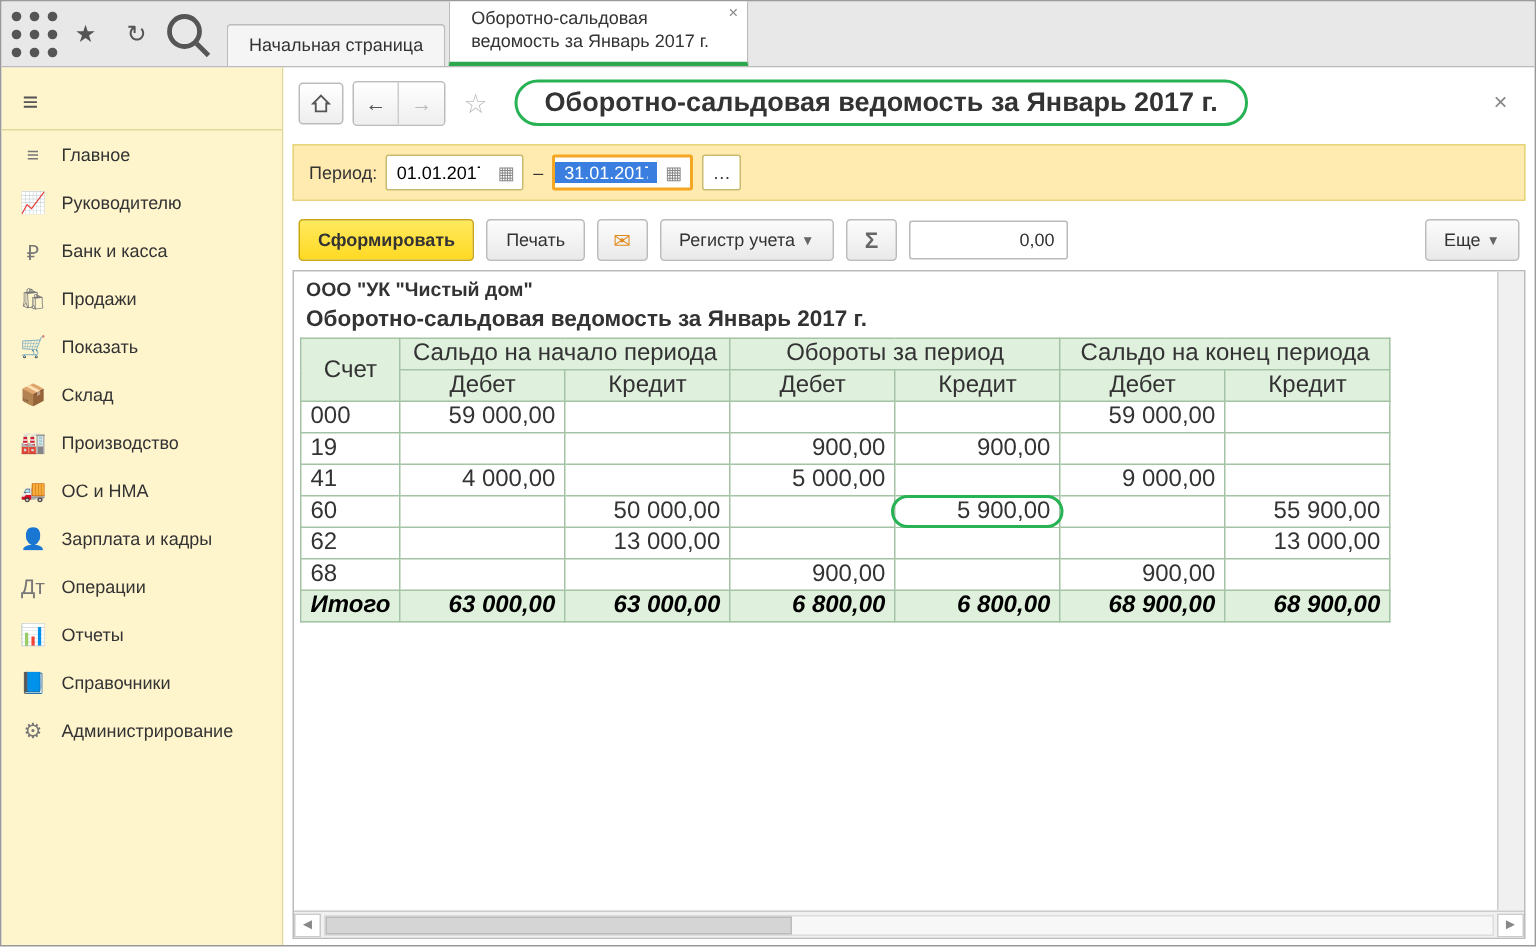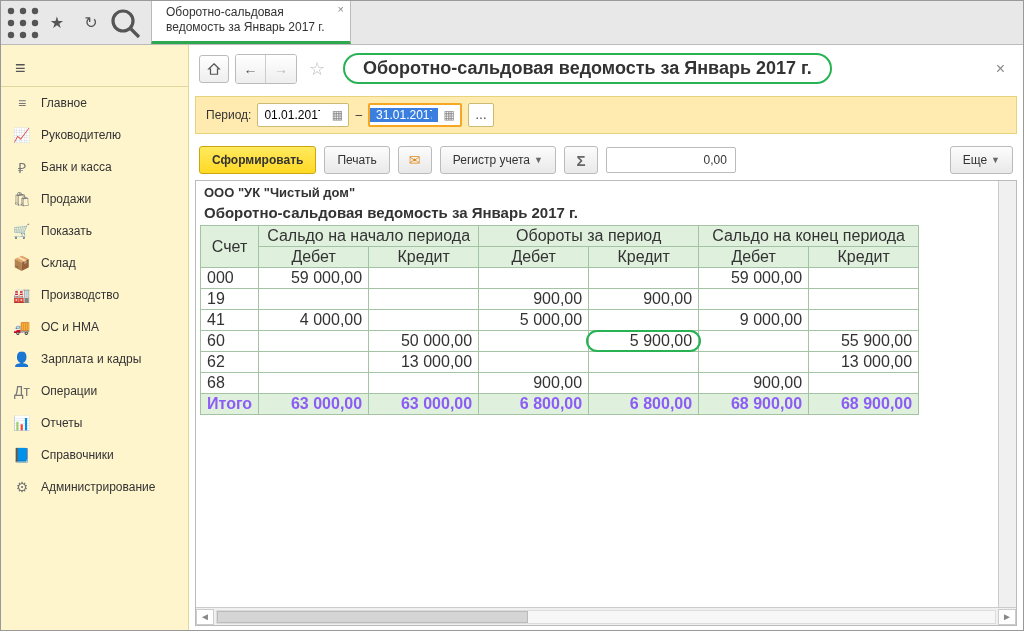--- a/index.html
+++ b/index.html
@@ -40,37 +40,37 @@
   .p-input input.sel { background:#3a7fe0; color:#fff; }
   .cal-btn { width:22px; height:22px; display:flex; align-items:center; justify-content:center; color:#888; cursor:pointer; }
   .dots-btn { width:26px; height:24px; border:1px solid #c9bb6f; border-radius:2px; background:#fff; display:flex; align-items:center; justify-content:center; cursor:pointer; }
 
   .action-bar { display:flex; align-items:center; gap:8px; padding:8px 10px 6px; }
   .btn { height:28px; padding:0 12px; border:1px solid #bbb; border-radius:3px; background:linear-gradient(#fcfcfc,#e9e9e9); cursor:pointer; display:flex; align-items:center; gap:4px; font-size:12px;justify-content:center; }
   .btn.yellow { background:linear-gradient(#ffe95e,#ffd924); border-color:#caa610; font-weight:bold; }
   .btn.icon-only { width:34px; justify-content:center; padding:0; }
   .btn .chev { font-size:9px; color:#666; }
   .sigma { font-weight:bold; font-size:15px; color:#666; }
-  .sum-field { width:130px; height:26px; border:1px solid #bbb; border-radius:2px; text-align:right; padding:0 8px; background:#fff; display:flex; align-items:center; justify-content:flex-end; }
+  .sum-field { width:106px; height:26px; border:1px solid #bbb; border-radius:2px; text-align:right; padding:0 8px; background:#fff; display:flex; align-items:center; justify-content:flex-end; }
   .action-right { margin-left:auto; display:flex; gap:8px; }
 
   
   .report-wrap { flex:1; margin:0 6px 6px 6px; border:1px solid #bbb; background:#fff; display:flex; flex-direction:column; overflow:hidden; }
   .report-body { flex:1; overflow:auto; padding:2px 0 0 4px; }
   .org { font-weight:bold; font-size:13px; padding:2px 4px; }
   .rep-title { font-weight:bold; font-size:15px; padding:2px 4px 4px; }
   .rep-sub { font-size:11px; padding:0 4px 4px; }
 
   table.rep { border-collapse:collapse; font-size:16px; }
   table.rep th, table.rep td { border:1px solid #a4c2a4; padding:1px 6px; }
   table.rep th { background:#dff0dd; font-weight:normal; text-align:center; }
   table.rep td { text-align:right; background:#fff; }
   table.rep td.acct { text-align:left; }
   table.rep tr.tot td { font-weight:bold; background:#dff0dd; color:#2a5; color:#226633;}
-  table.rep tr.tot td { color:#8b5cf6; }
+  table.rep tr.tot td { color:#000000;font-style:italic; }
   .col-acct { width:54px; }
   .col-v { width:110px; }
 
   .hl-cell { position:relative; }
   .hl-cell::after { content:""; position:absolute; inset:0; border:2px solid #27b254; border-radius:14px; pointer-events:none; margin:-1px -3px; }
 
   .hscroll { height:18px; border-top:1px solid #ccc; background:#f0f0f0; display:flex; align-items:center; }
   .hscroll .arrow { width:18px; height:16px; border:1px solid #ccc; background:#fff; display:flex; align-items:center; justify-content:center; font-size:10px; color:#888; cursor:pointer; }
   .hscroll .track { flex:1; margin:0 2px; position:relative; background:#f7f7f7; height:14px; border:1px solid #ddd; }
   .hscroll .thumb { position:absolute; left:0; top:0; bottom:0; width:40%; background:#d5d5d5; border:1px solid #bbb; }
@@ -105,20 +105,23 @@
     <div class="top-icon">★</div>
     <div class="top-icon">↻</div>
     <div class="top-icon">
       <svg viewBox="0 0 16 16">
           <circle cx="7" cy="7" r="5" stroke="#555" stroke-width="1.6" fill="none"></circle>
           <line x1="11" y1="11" x2="15" y2="15" stroke="#555" stroke-width="1.6"></line>
         </svg>
     </div>
   </div>
   <div class="top-tabs">
+    <div class="top-tab">
+      <span>Начальная страница</span>
+    </div>
     <div class="top-tab active">
       <span>Оборотно-сальдовая ведомость за Январь 2017 г.</span>
       <span class="close">×</span>
     </div>
   </div>
 </div>
 
 <div class="main">
   <div class="sidebar">
     <div class="sb-burger">≡</div>

